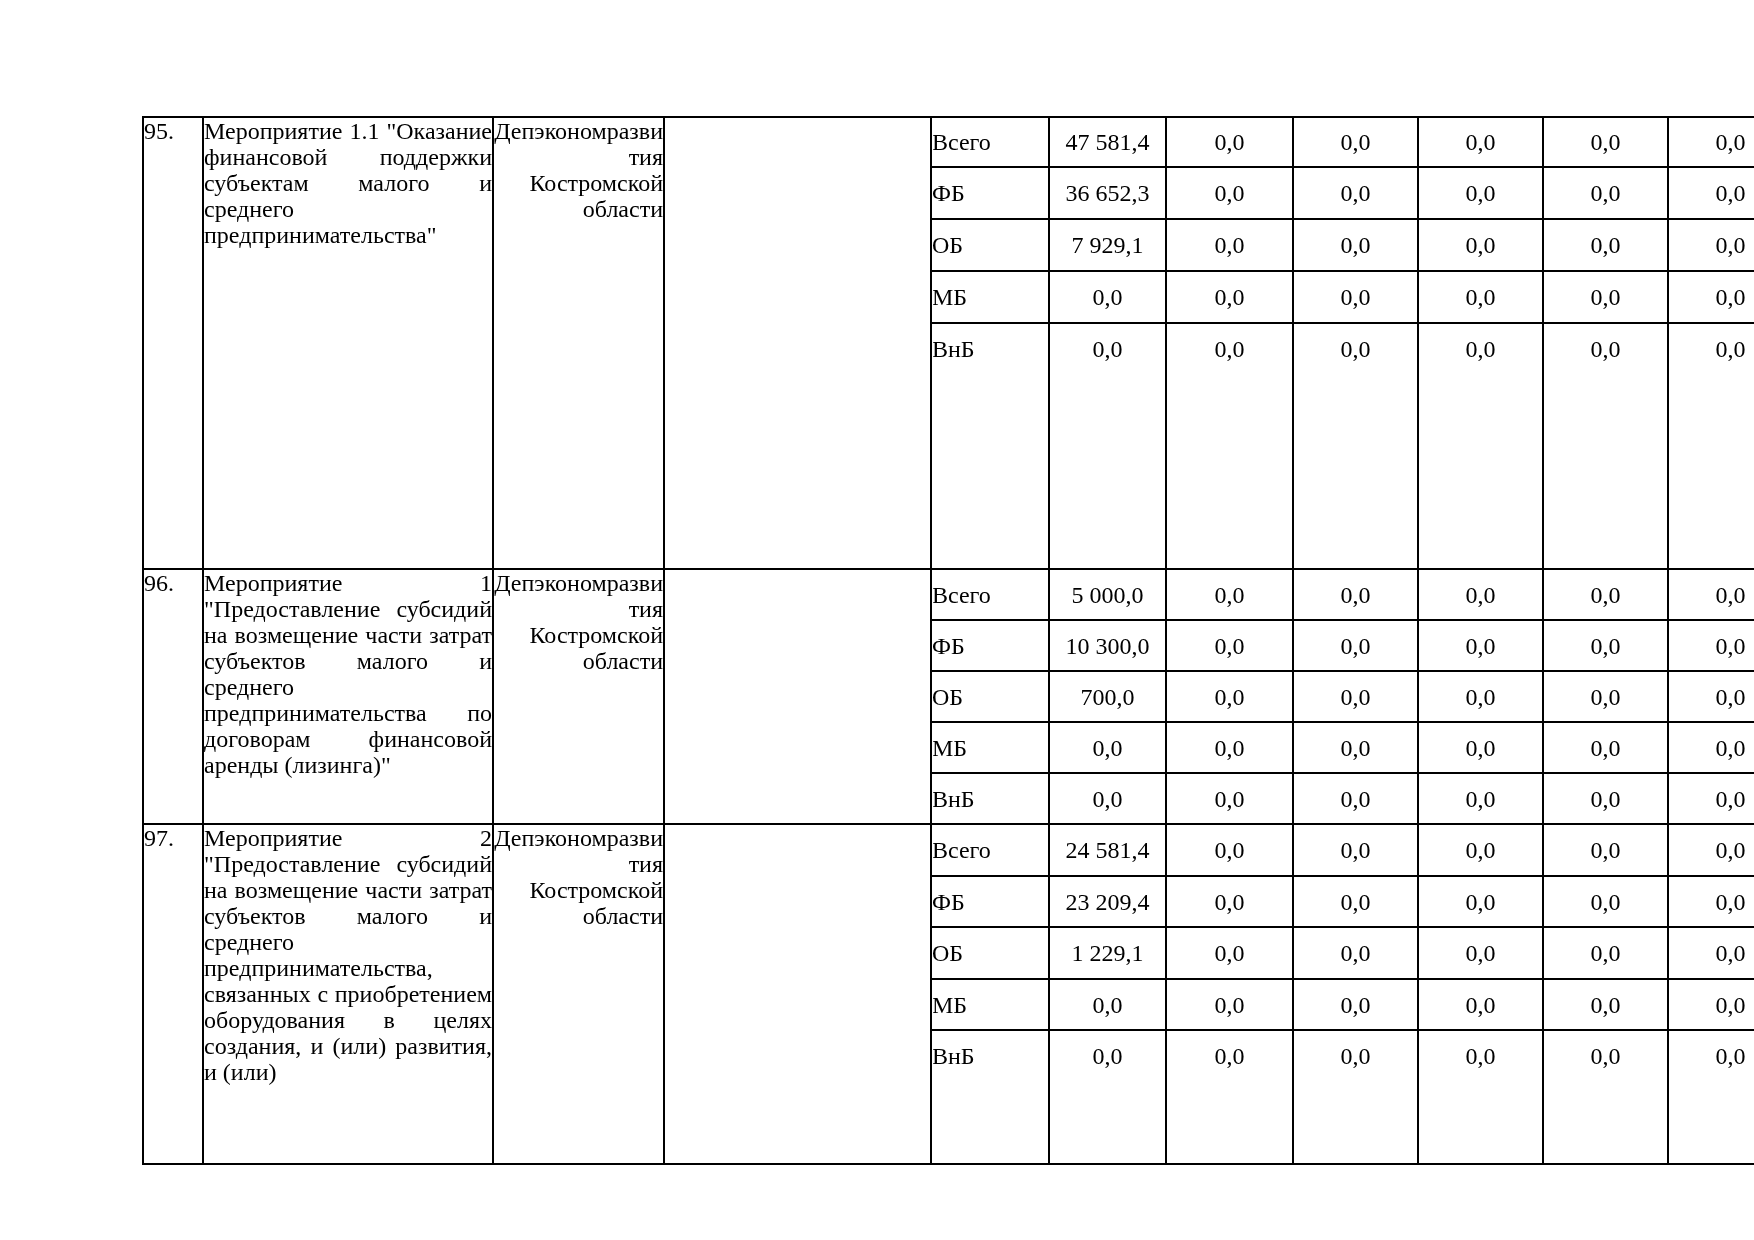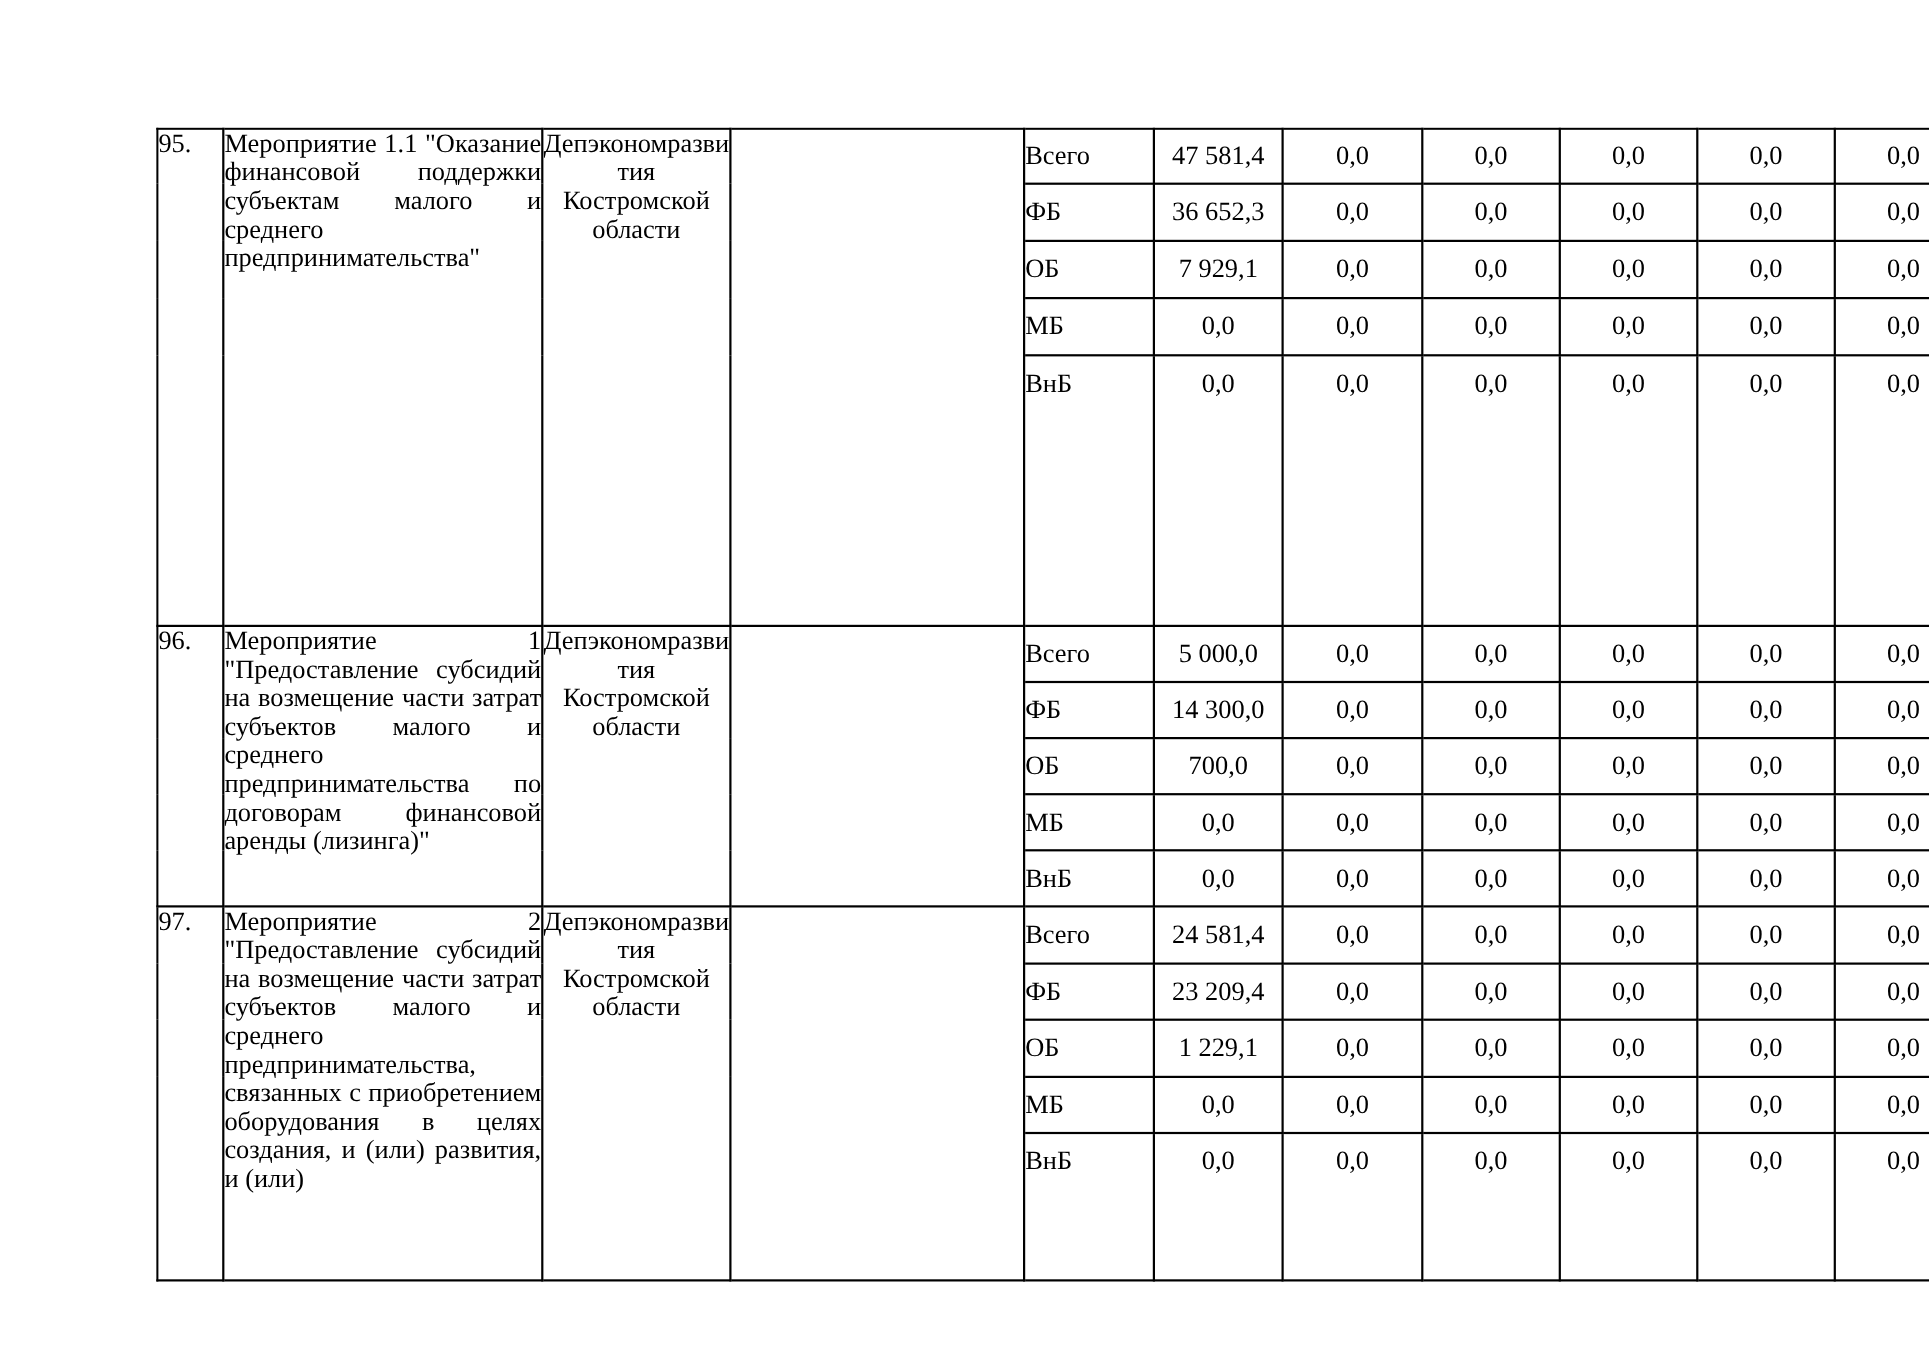--- a/index.html
+++ b/index.html
@@ -42,31 +42,32 @@
     padding-top: 12px;
   }
   td.c-desc {
     vertical-align: top;
     text-align: justify;
     text-align-last: left;
     padding: 10px 7px 0 9px;
   }
   td.c-exec {
     vertical-align: top;
-    text-align: center;
+    text-align: right;
     padding: 10px 12px 0 8px;
     overflow-wrap: break-word;
     word-wrap: break-word;
     margin-top: 42px;
   }
   td.c-empty { vertical-align: top; }
   td.c-lbl {
     vertical-align: middle;
     text-align: left;
     padding-left: 8px;
+    border-radius: 18px;
   }
   td.c-val {
     vertical-align: middle;
     text-align: center;
   }
   
   tr.tall td.c-lbl, tr.tall td.c-val {
     vertical-align: top;
     padding-top: 12px;
   }
@@ -149,21 +150,21 @@
       <td class="c-lbl">Всего</td>
       <td class="c-val">5 000,0</td>
       <td class="c-val">0,0</td>
       <td class="c-val">0,0</td>
       <td class="c-val">0,0</td>
       <td class="c-val">0,0</td>
       <td class="c-val">0,0</td>
     </tr>
     <tr style="height:51px">
       <td class="c-lbl">ФБ</td>
-      <td class="c-val">14 300,0</td>
+      <td class="c-val">10 300,0</td>
       <td class="c-val">0,0</td>
       <td class="c-val">0,0</td>
       <td class="c-val">0,0</td>
       <td class="c-val">0,0</td>
       <td class="c-val">0,0</td>
     </tr>
     <tr style="height:51px">
       <td class="c-lbl">ОБ</td>
       <td class="c-val">700,0</td>
       <td class="c-val">0,0</td>

